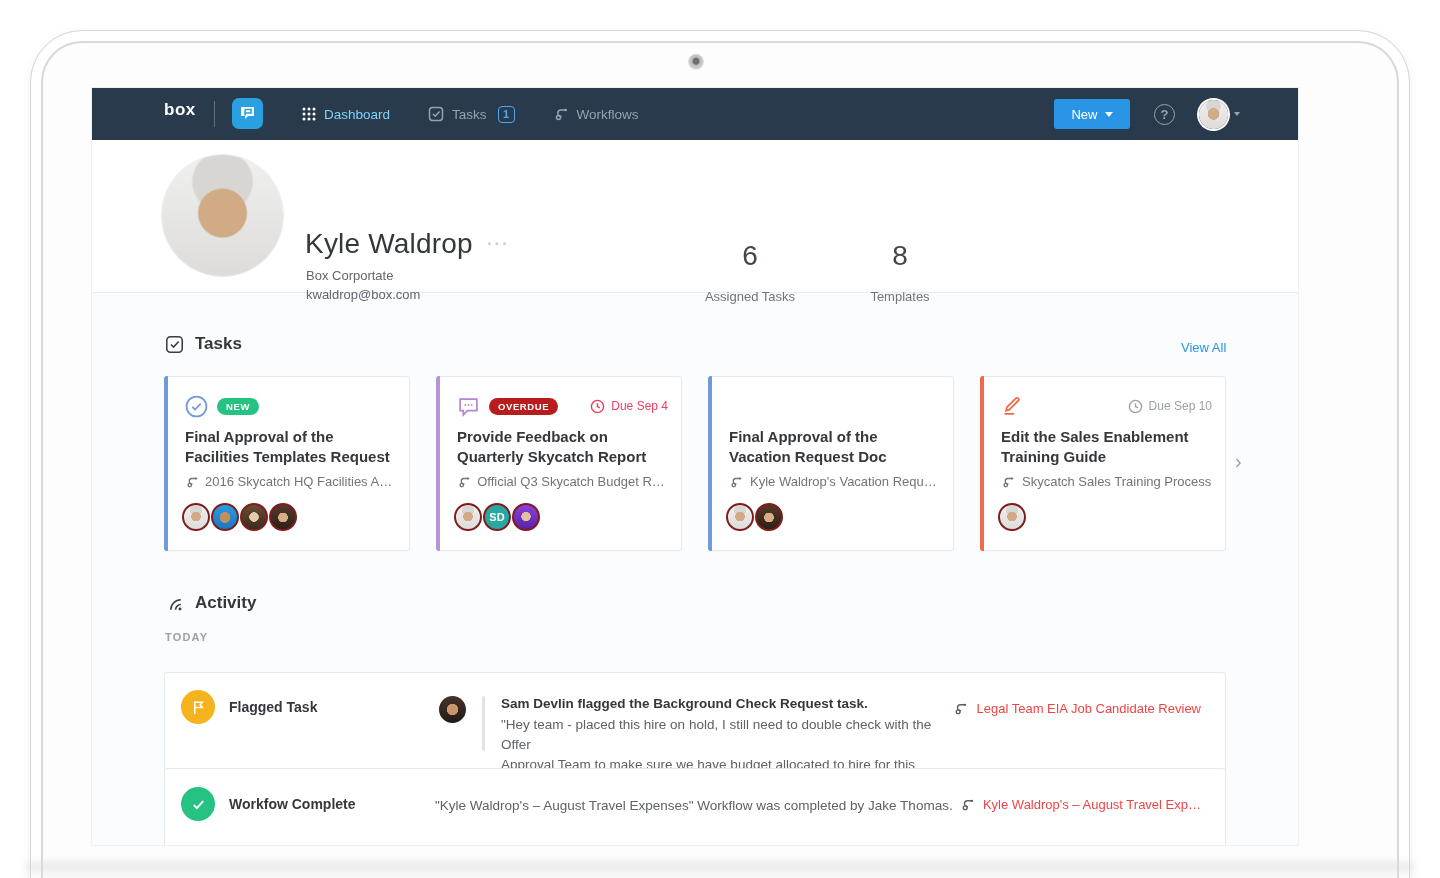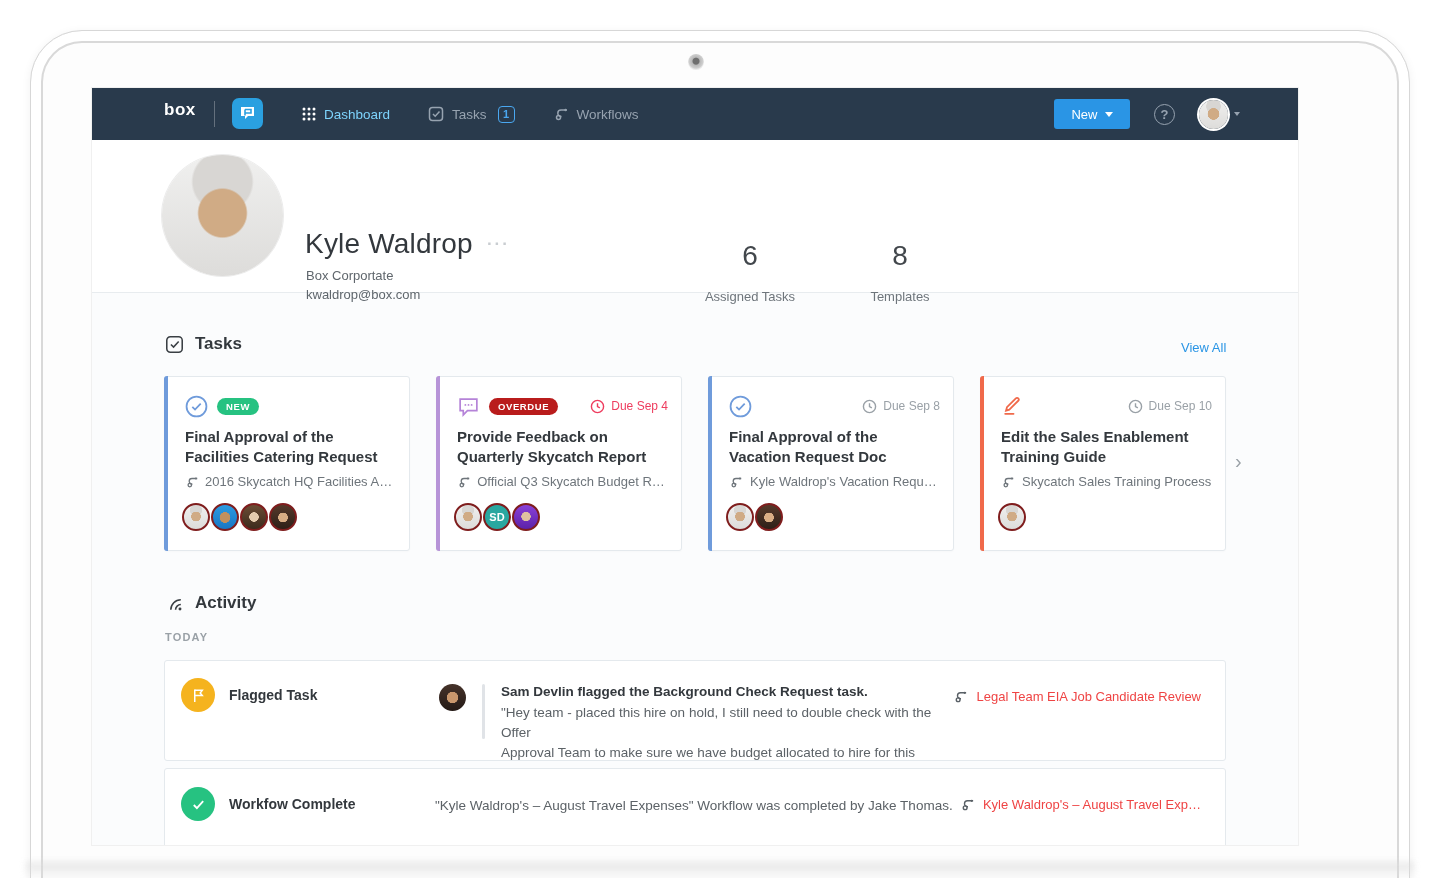--- a/index.html
+++ b/index.html
@@ -86,21 +86,21 @@
   .card-wf { position:absolute; left:20px; top:97px; width:212px; display:flex; align-items:center; gap:7px;
     font-size:13px; color:#6e757b; white-space:nowrap; }
   .card-wf span { overflow:hidden; text-overflow:ellipsis; }
   .card-avatars { position:absolute; left:17px; top:126px; display:flex; }
   .card-avatars .av { width:28px; height:28px; border:2px solid #7f1d1d; margin-right:1px; }
   .chevron-next { position:absolute; left:1143px; top:362px; width:22px; height:22px; color:#9aa1a7; font-size:20px; cursor:pointer; }
 
   
   .today-label { position:absolute; left:73px; top:543px; font-size:11px; font-weight:600; color:#9aa1a7; letter-spacing:1.2px; }
   .act-row { position:absolute; left:72px; width:1062px; background:#fff; border:1px solid #e4e9ed; border-radius:3px; }
-  .act-row1 { top:572px; height:101px; }
+  .act-row1 { top:584px; height:101px; }
   .act-row2 { top:680px; height:96px; }
   .act-type { position:absolute; left:16px; top:0; height:100%; display:flex; align-items:flex-start; gap:14px; }
   .act-circle { width:34px; height:34px; border-radius:50%; display:flex; align-items:center; justify-content:center; flex:0 0 34px; }
   .circ-yellow { background:#f5b31e; } .circ-green { background:#26c281; }
   .act-type-label { font-size:14px; font-weight:bold; color:#33383d; }
   .act-mid1 { position:absolute; left:274px; top:23px; display:flex; gap:16px; }
   .act-mid1 .av { width:27px; height:27px; flex:0 0 27px; }
   .vbar { width:3px; height:55px; background:#e0e3e7; border-radius:2px; }
   .act-headline { font-size:13.5px; font-weight:bold; color:#33383d; margin-bottom:4px; }
   .act-quote { font-size:13.5px; color:#5c6267; line-height:20px; width:440px; }
@@ -215,21 +215,21 @@
         <div class="card-accent acc-blue"></div>
         <div class="card-row1">
           <span>
             <svg width="23" height="23" viewBox="0 0 22 22" fill="none" stroke="#6f9bdb" stroke-width="1.7">
                 <circle cx="11" cy="11" r="9.5"></circle>
                 <path d="M7 11.3 l2.6 2.6 L15 8.3"></path>
               </svg>
           </span>
           <span class="badge badge-green">NEW</span>
         </div>
-        <div class="card-title">Final Approval of the Facilities Catering Request</div>
+        <div class="card-title">Final Approval of the Facilities Templates Request</div>
         <div class="card-wf">
           <span>
             <svg width="14" height="14" viewBox="0 0 16 16" fill="none" stroke="#6e757b" stroke-width="1.5">
                 <path d="M14 4 H8 a3.2 3.2 0 0 0 0 6.4 h0.5"></path>
                 <circle cx="12.5" cy="4" r="1.2" fill="#6e757b" stroke="none"></circle>
                 <circle cx="5.5" cy="11.5" r="2"></circle>
               </svg>
           </span>
           <span>2016 Skycatch HQ Facilities Appr…</span>
         </div>
@@ -274,35 +274,20 @@
         </div>
         <div class="card-avatars">
           <span class="av av-kyle"></span>
           <span class="av av-init">SD</span>
           <span class="av av-purple"></span>
         </div>
       </div>
 
       <div class="card">
         <div class="card-accent acc-blue"></div>
-        <div class="card-row1">
-          <span>
-            <svg width="23" height="23" viewBox="0 0 22 22" fill="none" stroke="#6f9bdb" stroke-width="1.7">
-                <circle cx="11" cy="11" r="9.5"></circle>
-                <path d="M7 11.3 l2.6 2.6 L15 8.3"></path>
-              </svg>
-          </span>
-          <span class="due">
-            <svg width="15" height="15" viewBox="0 0 16 16" fill="none" stroke="#9aa1a7" stroke-width="1.5">
-                <circle cx="8" cy="8" r="6.5"></circle>
-                <path d="M8 4.5 V8 l2.5 1.5"></path>
-              </svg>
-            <span>Due Sep 8</span>
-          </span>
-        </div>
         <div class="card-title">Final Approval of the Vacation Request Doc</div>
         <div class="card-wf">
           <span>
             <svg width="14" height="14" viewBox="0 0 16 16" fill="none" stroke="#6e757b" stroke-width="1.5">
                 <path d="M14 4 H8 a3.2 3.2 0 0 0 0 6.4 h0.5"></path>
                 <circle cx="12.5" cy="4" r="1.2" fill="#6e757b" stroke="none"></circle>
                 <circle cx="5.5" cy="11.5" r="2"></circle>
               </svg>
           </span>
           <span>Kyle Waldrop's Vacation Request</span>

